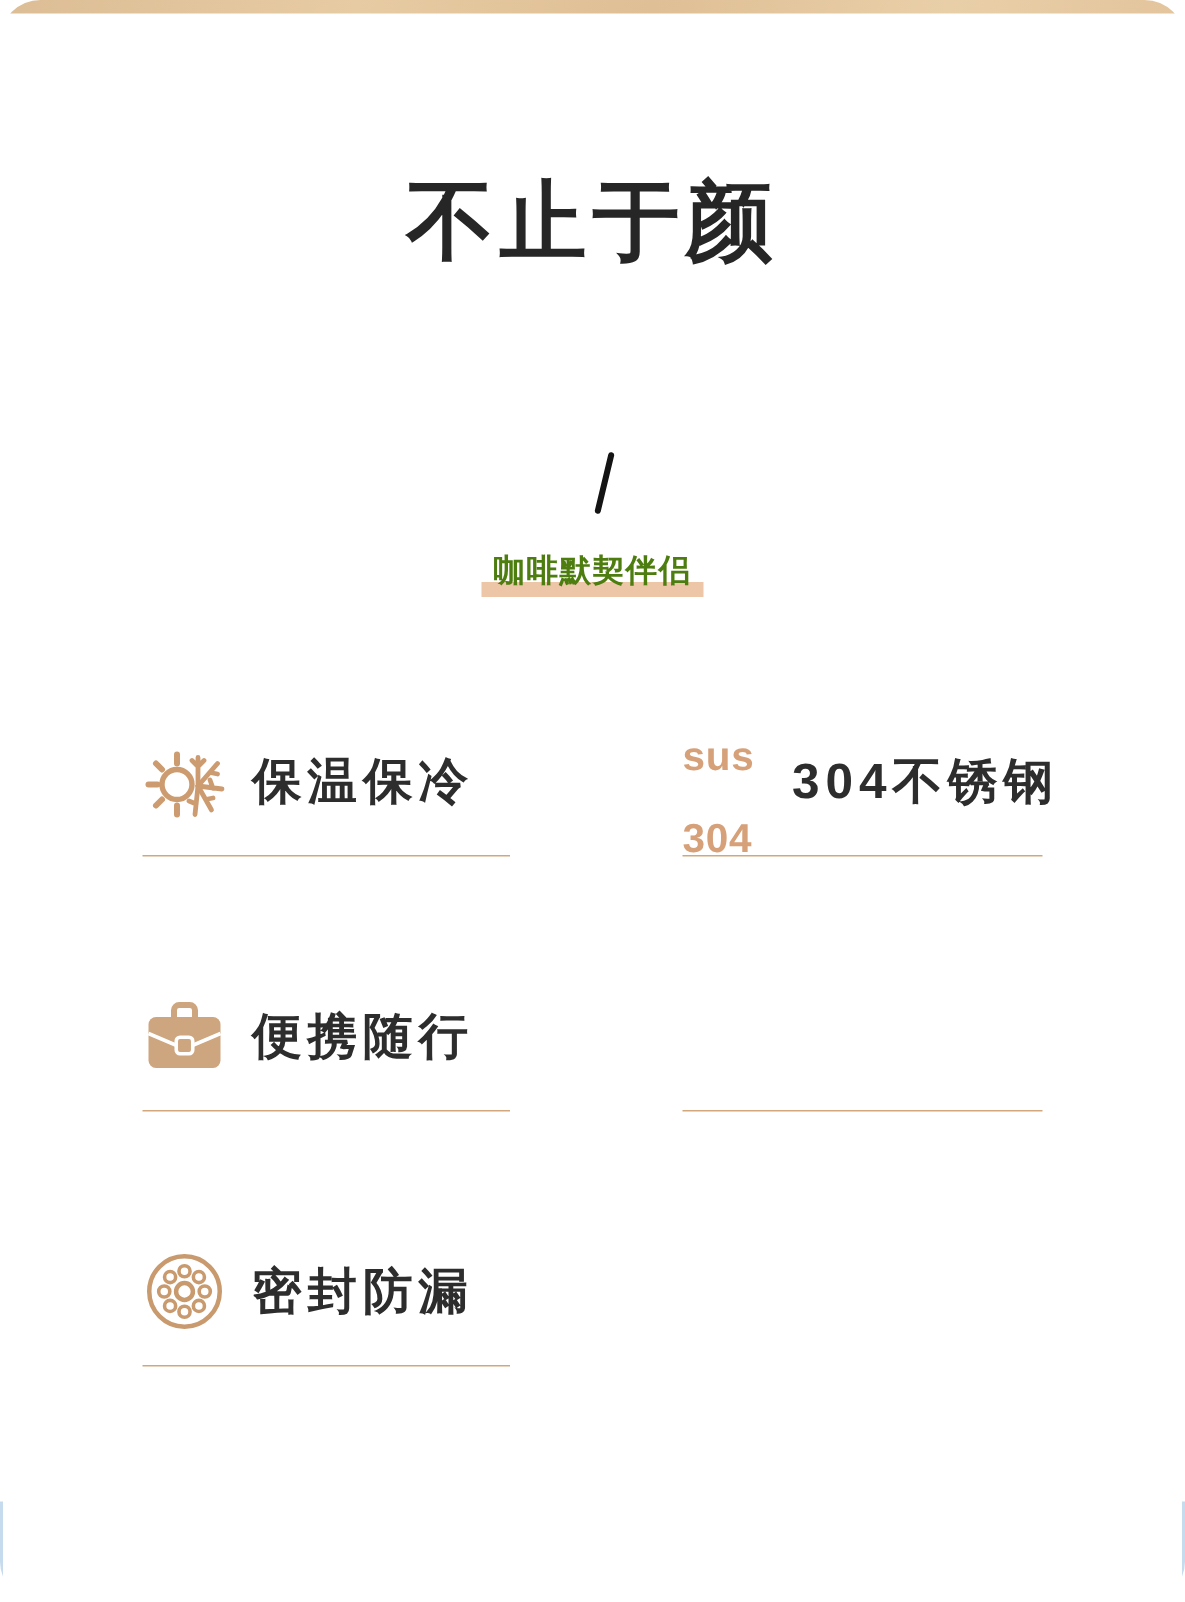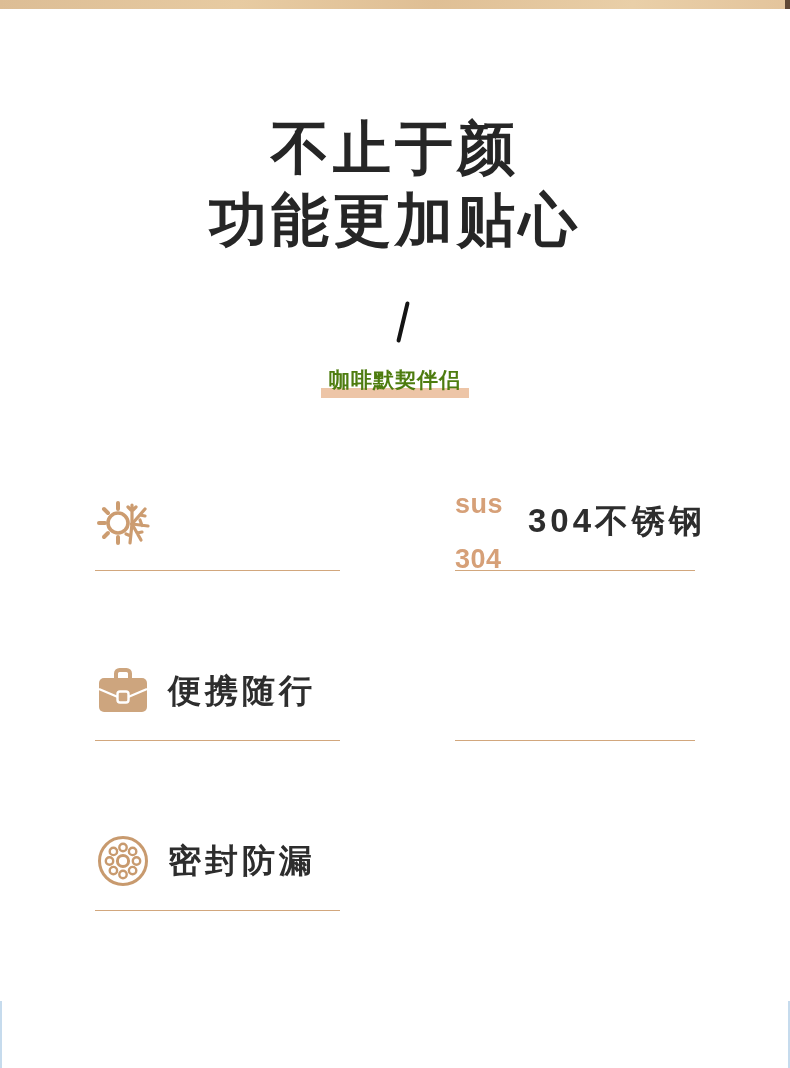--- a/index.html
+++ b/index.html
@@ -1,17 +1,17 @@
 <!DOCTYPE html>
 <html><head>
 <meta charset="utf-8">
 <style>
   html,body{margin:0;padding:0;background:#ffffff;}
   .page{position:relative;width:790px;height:1068px;background:#ffffff;overflow:hidden;
-        font-family:"Liberation Sans","DejaVu Sans",sans-serif;}
+        font-family:"Liberation Sans","DejaVu Sans",sans-serif;border-radius:27px;}
 
   
   .top-band{position:absolute;top:0;left:0;width:790px;height:9px;
     background:linear-gradient(100deg,#dcbd95 0%,#e7cba2 30%,#dfbf95 55%,#e9cfa8 80%,#e3c49c 100%);}
   .band-notch{position:absolute;right:0;top:0;width:5px;height:9px;background:#5f4734;}
 
   
   .title{position:absolute;top:112px;left:0;right:0;text-align:center;
     font-size:58px;line-height:72px;font-weight:700;letter-spacing:4px;color:#262626;}
 
@@ -47,21 +47,20 @@
 <body>
 
 <div class="page">
 
   <div class="top-band">
     <span class="band-notch"></span>
   </div>
 
   <div class="title">
     <div>不止于颜</div>
-    <div>功能更加贴心</div>
   </div>
 
   <div class="slash"></div>
 
   <div class="subtitle-wrap">
     <span class="subtitle">咖啡默契伴侣</span>
   </div>
 
   <div class="features">
 
@@ -80,20 +79,21 @@
               <g stroke-width="3.2">
                 <path d="M37,31 L37,12 M37,18 L33,14 M37,18 L41,14"></path>
                 <path d="M37,31 L50,16 M45,22 L50,23"></path>
                 <path d="M37,31 L53,33 M47,32.5 L45,27"></path>
                 <path d="M37,31 L46,47 M42,40 L47,39"></path>
                 <path d="M37,31 L35,50 M35.8,43 L31,41"></path>
               </g>
             </g>
           </svg>
         </span>
+        <span class="flabel">保温保冷</span>
       </div>
       <div class="sep"></div>
     </div>
 
     <div class="feature">
       <div class="frow">
         <span class="ic sus">
           <span>sus</span>
           <span>304</span>
         </span>

